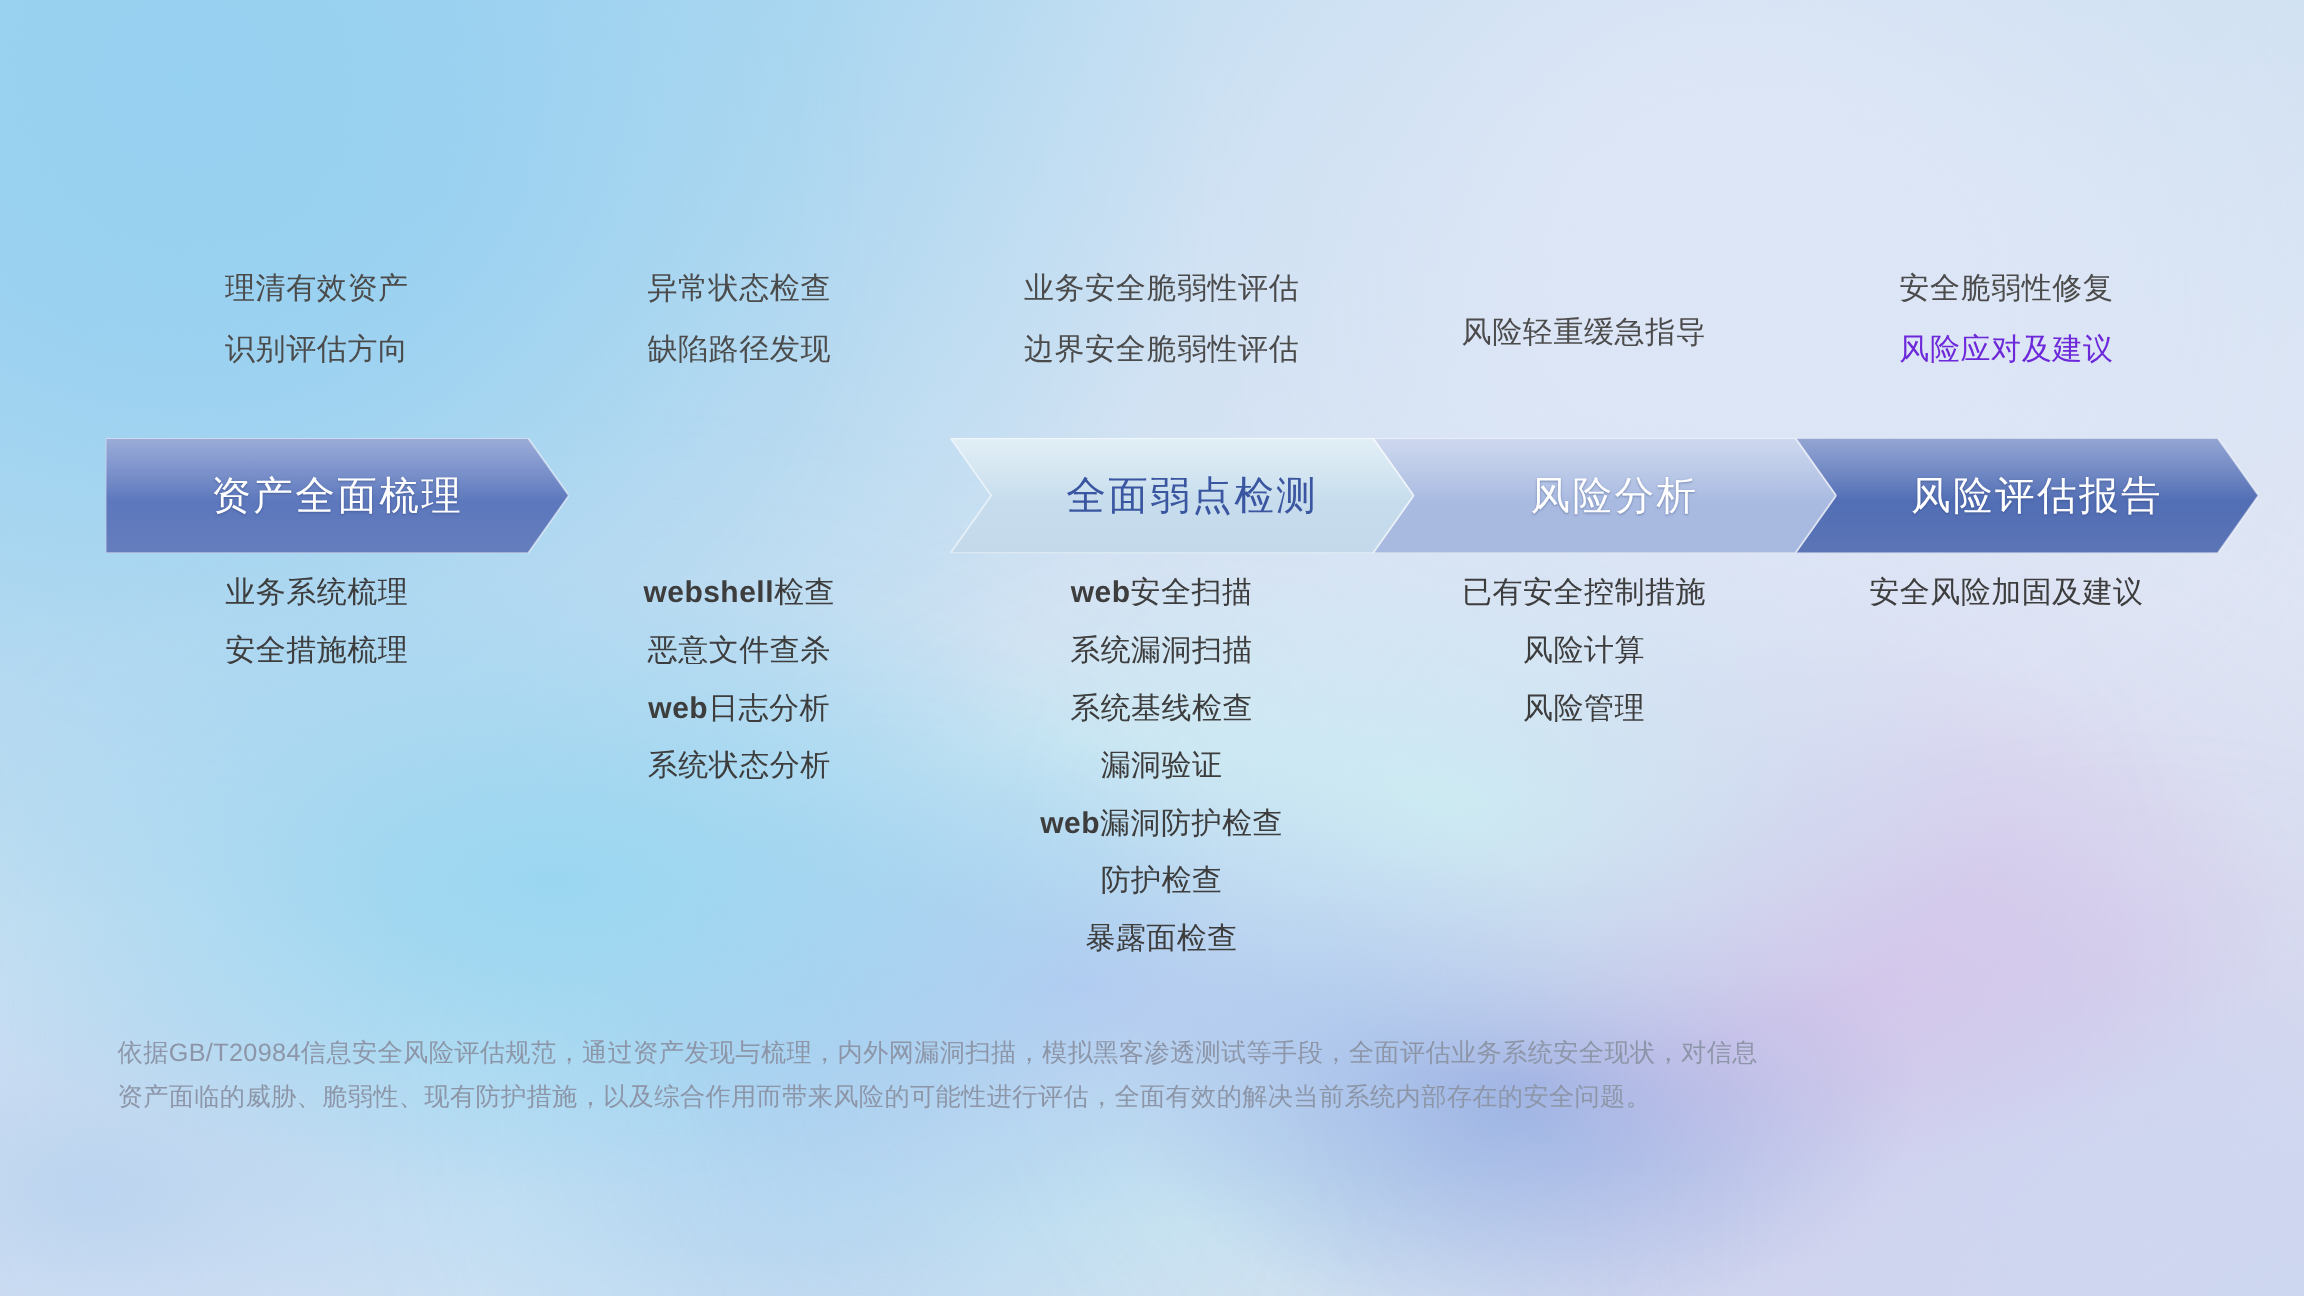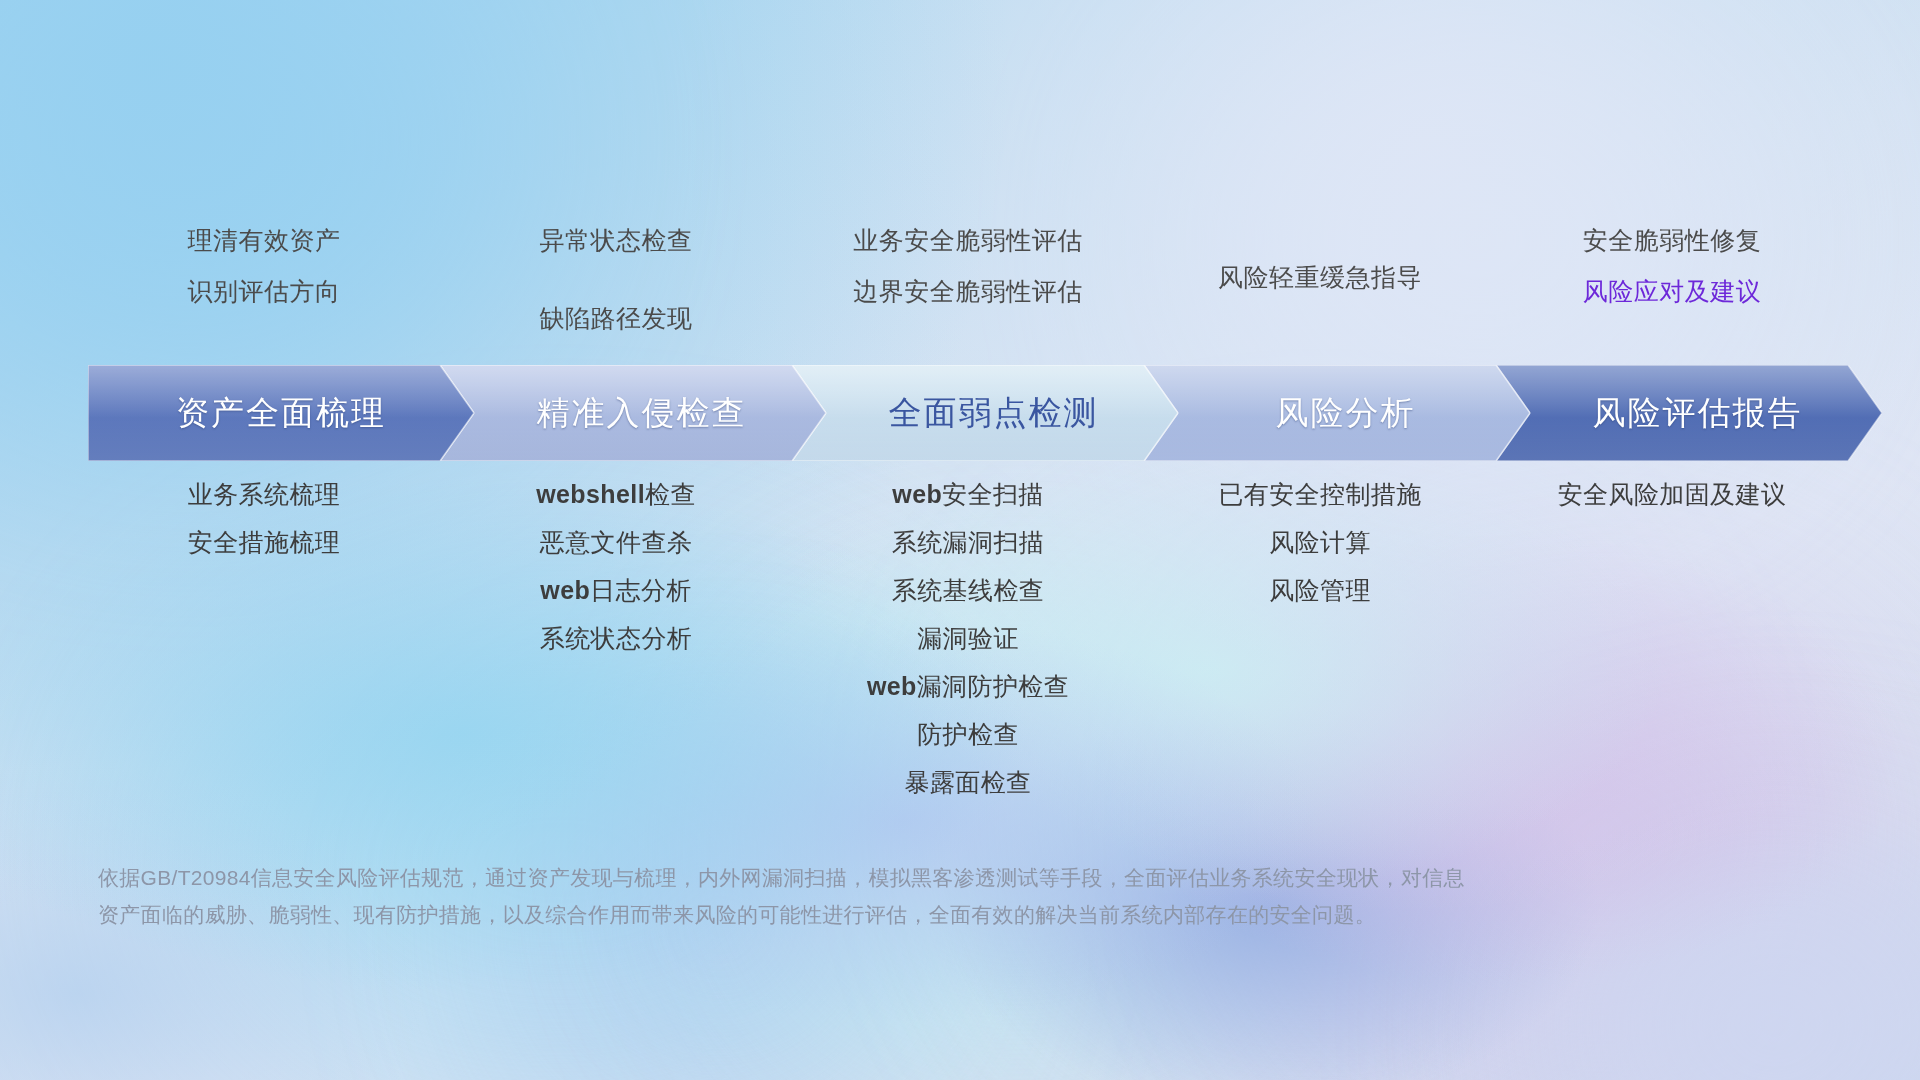--- a/index.html
+++ b/index.html
@@ -95,21 +95,21 @@
   <div class="overlay-grad"></div>
 </div>
 
 <div id="stage">
 
   <div class="col-row" id="top-labels" style="display: block; height: 120px;">
       <div class="top-col" style="position: absolute; left: 88px; width: 352px;">
         <div class="top-line" style="color: rgb(75, 75, 75);">理清有效资产</div>
         <div class="top-line" style="color: rgb(75, 75, 75);">识别评估方向</div>
       </div>
-      <div class="top-col" style="position: absolute; left: 440px; width: 352px; gap: 27px;">
+      <div class="top-col" style="position: absolute; left: 440px; width: 352px;">
         <div class="top-line" style="color: rgb(75, 75, 75);">异常状态检查</div>
         <div class="top-line" style="color: rgb(75, 75, 75);">缺陷路径发现</div>
       </div>
       <div class="top-col" style="position: absolute; left: 792px; width: 352px;">
         <div class="top-line" style="color: rgb(75, 75, 75);">业务安全脆弱性评估</div>
         <div class="top-line" style="color: rgb(75, 75, 75);">边界安全脆弱性评估</div>
       </div>
       <div class="top-col" style="position: absolute; left: 1144px; width: 352px; margin-top: 37px;">
         <div class="top-line" style="color: rgb(75, 75, 75);">风险轻重缓急指导</div>
       </div>
@@ -131,40 +131,20 @@
               <stop offset="0%" stop-color="#ffffff" stop-opacity="0.35"></stop>
               <stop offset="55%" stop-color="#ffffff" stop-opacity="0.02"></stop>
               <stop offset="100%" stop-color="#ffffff" stop-opacity="0.12"></stop>
             </linearGradient>
           </defs>
           <path d="M0,0 L352,0 L386,48 L352,96 L0,96 Z" fill="url(#g0)" stroke="rgba(255,255,255,0.55)" stroke-width="1.5"></path>
           <path d="M0,0 L352,0 L386,48 L352,96 L0,96 Z" fill="url(#h0)"></path>
         </svg>
         <div style="position: absolute; inset: 0px; display: flex; align-items: center; justify-content: center; z-index: 3;">
           <span class="lbl" style="color: rgb(255, 255, 255); text-shadow: rgba(40, 60, 110, 0.45) 0px 1px 2px; margin-left: 0px;">资产全面梳理</span>
-        </div>
-      </div>
-      <div class="chev" style="position: absolute; left: 352px; width: 386px; top: 0px; z-index: 9;">
-        <svg width="386" height="96" viewBox="0 0 386 96" style="position: absolute; left: 0px; top: 0px;">
-          <defs>
-            <linearGradient id="g1" x1="0" y1="0" x2="0" y2="1">
-              <stop offset="0%" stop-color="#b8c6e8"></stop>
-              <stop offset="100%" stop-color="#9badd8"></stop>
-            </linearGradient>
-            <linearGradient id="h1" x1="0" y1="0" x2="0" y2="1">
-              <stop offset="0%" stop-color="#ffffff" stop-opacity="0.35"></stop>
-              <stop offset="55%" stop-color="#ffffff" stop-opacity="0.02"></stop>
-              <stop offset="100%" stop-color="#ffffff" stop-opacity="0.12"></stop>
-            </linearGradient>
-          </defs>
-          <path d="M0,0 L352,0 L386,48 L352,96 L0,96 L34,48 Z" fill="url(#g1)" stroke="rgba(255,255,255,0.55)" stroke-width="1.5"></path>
-          <path d="M0,0 L352,0 L386,48 L352,96 L0,96 L34,48 Z" fill="url(#h1)"></path>
-        </svg>
-        <div style="position: absolute; inset: 0px; display: flex; align-items: center; justify-content: center; z-index: 3;">
-          <span class="lbl" style="color: rgb(255, 255, 255); text-shadow: rgba(40, 60, 110, 0.45) 0px 1px 2px; margin-left: 17px;">精准入侵检查</span>
         </div>
       </div>
       <div class="chev" style="position: absolute; left: 704px; width: 386px; top: 0px; z-index: 8;">
         <svg width="386" height="96" viewBox="0 0 386 96" style="position: absolute; left: 0px; top: 0px;">
           <defs>
             <linearGradient id="g2" x1="0" y1="0" x2="0" y2="1">
               <stop offset="0%" stop-color="#d2e6f2"></stop>
               <stop offset="100%" stop-color="#bcd4e8"></stop>
             </linearGradient>
             <linearGradient id="h2" x1="0" y1="0" x2="0" y2="1">

